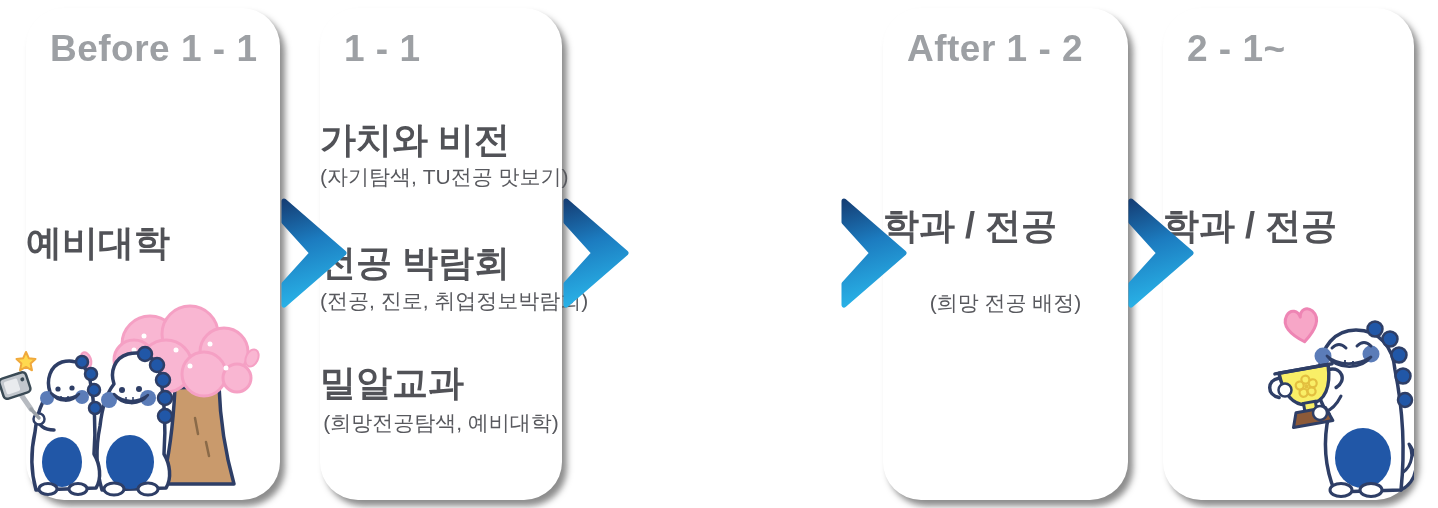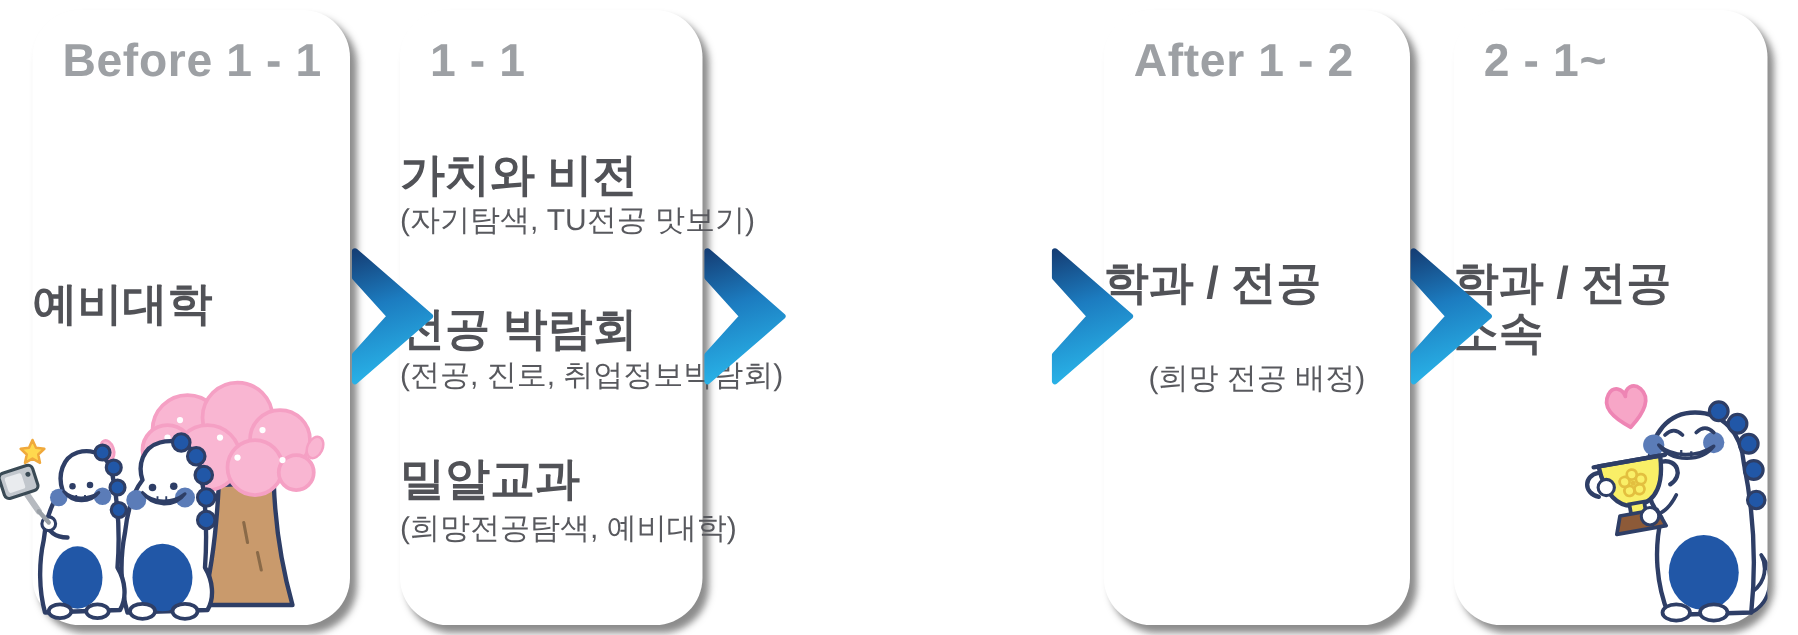--- a/index.html
+++ b/index.html
@@ -9,21 +9,21 @@
         box-shadow:5px 6px 6px rgba(45,45,45,.55);z-index:1;}
   .c1{left:26px;width:254px;}
   .c2{left:320px;width:242px;}
   .c3{left:600px;width:247px;}
   .c4{left:883px;width:245px;}
   .c5{left:1163px;width:251px;}
   .stage-label{position:absolute;top:20px;left:24px;font-size:37px;font-weight:700;
                color:#9da0a4;letter-spacing:.5px;white-space:nowrap;text-align:center;}
   .t{position:absolute;left:0;width:100%;font-size:36px;font-weight:700;
      color:#515257;line-height:44px;white-space:nowrap;}
-  .s{position:absolute;left:0;width:100%;text-align:center;font-size:24px;font-weight:500;
+  .s{position:absolute;left:0;width:100%;text-align:center;font-size:21px;font-weight:500;
      color:#58595e;line-height:30px;white-space:nowrap;}
   .arrow{position:absolute;top:198px;width:66px;height:110px;z-index:5;}
   .a1{left:281px}.a2{left:563px}.a3{left:841px}.a4{left:1128px}
   .illus{position:absolute;display:block;}
   .illus-1{left:-28px;top:292px;width:262px;height:198px;}
   .illus-5{left:0;top:292px;width:251px;height:200px;}
 </style>
 </head>
 <body>
 
@@ -136,21 +136,20 @@
 
   <section class="card c4">
     <div class="stage-label">After 1 - 2</div>
     <div class="t" style="top:196px">학과 / 전공</div>
     <div class="s" style="top:280px">(희망 전공 배정)</div>
   </section>
 
   <section class="card c5">
     <div class="stage-label">2 - 1~</div>
     <div class="t" style="top:196px">학과 / 전공</div>
-    <div class="t" style="top:236px">소속</div>
 
     <svg class="illus illus-5" viewBox="0 0 251 200">
       <g transform="rotate(-10 139 27)">
         <path d="M139 42 C126 32 119 22 126 13 C131 7 138 10 139 17 C140 10 147 7 152 13 C159 22 152 32 139 42 Z" fill="#f7a6c7" stroke="#ee85b4" stroke-width="3" stroke-linejoin="round"></path>
       </g>
 
       <g>
         <path d="M234 176 C248 170 252 156 246 144 C258 160 254 182 238 190 Z" fill="#fff" stroke="#2e3e66" stroke-width="3" stroke-linejoin="round"></path>
         <path d="M172 192 C162 168 160 140 166 114 C157 104 152 88 156 72 C158 46 172 30 193 30 C216 30 230 47 232 70 C240 110 242 152 238 190 Z" fill="#fff" stroke="#2e3e66" stroke-width="3.5" stroke-linejoin="round"></path>
         <g fill="#2157a7" stroke="#2e3e66" stroke-width="2.5">

